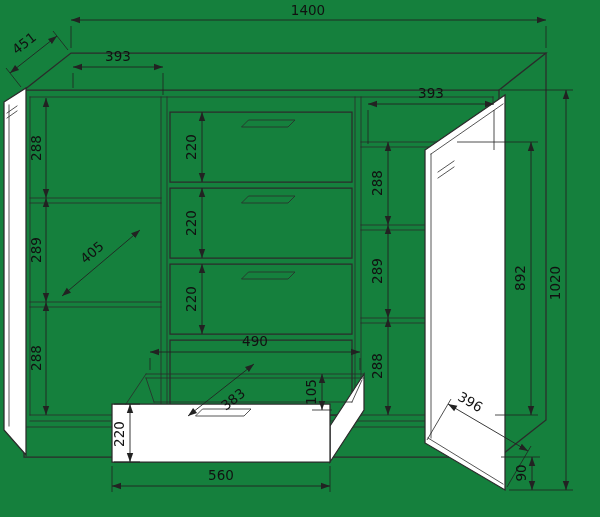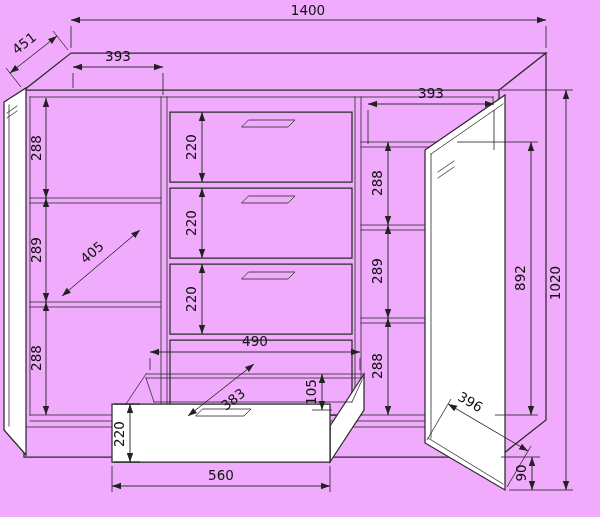--- a/index.html
+++ b/index.html
@@ -1,16 +1,16 @@
 <!DOCTYPE html>
 <html><head>
 <meta charset="utf-8">
 <style>
   html,body{margin:0;padding:0;background:#fff;}
-  .stage{width:600px;height:517px;background:#f0abfc;position:relative;overflow:hidden;
+  .stage{width:600px;height:517px;background:#15803d;position:relative;overflow:hidden;
          font-family:"DejaVu Sans",sans-serif;}
   svg{display:block;}
   .s   {fill:none;stroke:#2b2b2b;stroke-width:1.25;stroke-linecap:square;stroke-linejoin:miter;}
   .t   {stroke-width:0.8;}
   .panel{fill:#ffffff;stroke:#2b2b2b;stroke-width:1.25;stroke-linejoin:miter;}
   .dim {fill:none;stroke:#222222;stroke-width:0.9;}
   .ext {fill:none;stroke:#222222;stroke-width:0.8;}
   text.d{font-family:"DejaVu Sans",sans-serif;font-size:13.5px;fill:#111;text-anchor:middle;}
 </style>
 </head>

